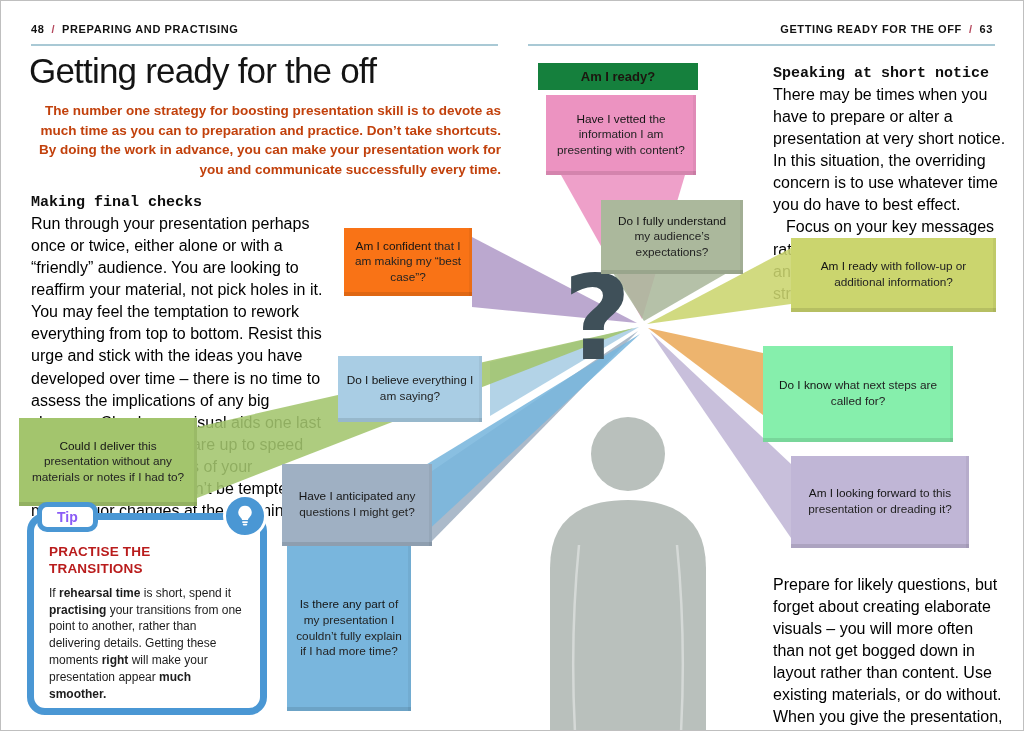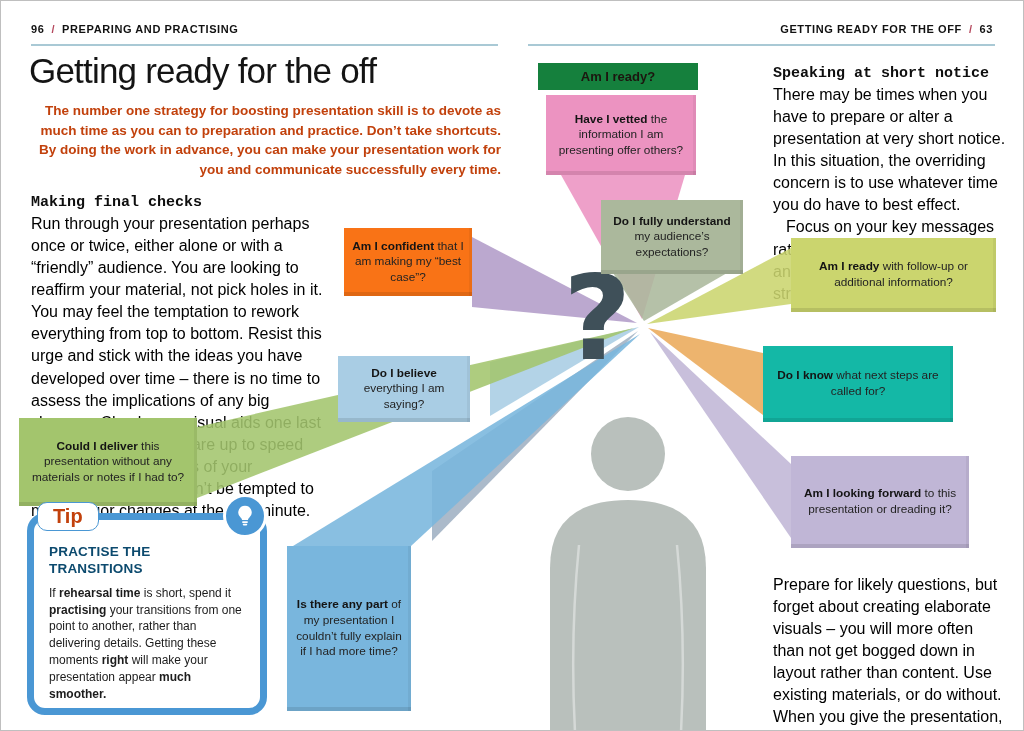--- a/index.html
+++ b/index.html
@@ -25,39 +25,39 @@
   .qmark { position:absolute; z-index:2; font-family:"DejaVu Sans", sans-serif;
            font-size:118px; font-weight:700; line-height:1; }
 
   .ready { position:absolute; z-index:3; display:flex; align-items:center; justify-content:center;
            font-weight:700; font-size:13px; color:#1c160f; }
 
   .qbox { position:absolute; z-index:3; display:flex; align-items:center; justify-content:center;
           text-align:center; font-size:11.8px; line-height:1.32; color:#232323;
           padding:6px 8px; box-sizing:border-box;
           box-shadow: inset 0 -4px 0 rgba(0,0,0,.10), inset -3px 0 0 rgba(0,0,0,.05); }
-  .qbox .lead { font-weight:700; color:#141414;margin-top:41px; }
+  .qbox .lead { font-weight:400; color:#141414;margin-top:41px; }
 
   .tip { position:absolute; z-index:4; border:7px solid #4a97d4; border-radius:18px;
          background:#fff; box-sizing:border-box; }
   .tip-inner { padding:24px 12px 0 15px; }
-  .tip-heading { font-size:13.5px; font-weight:700; width:160px; line-height:1.25; letter-spacing:.2px; color:#0c4a6e; }
+  .tip-heading { font-size:13.5px; font-weight:700; width:160px; line-height:1.25; letter-spacing:.2px; color:#b91c1c; }
   .tip-body { margin-top:7px; font-size:12px; line-height:1.4; width:202px; color:#1c1c1c; }
-  .tip-label { position:absolute; z-index:5; background:#fff; border:1px solid #a16207;
-               border-radius:10px; font-weight:700; font-size:20px; padding:2px 15px; color:#c2410c; }
+  .tip-label { position:absolute; z-index:5; background:#fff; border:5px solid #a16207;
+               border-radius:10px; font-weight:700; font-size:14px; padding:2px 15px; color:#8b5cf6; }
   .bulb { position:absolute; z-index:5; border-radius:50%; border:3px solid #ffffff;
           box-sizing:border-box; display:flex; align-items:center; justify-content:center; }
 </style>
 </head>
 <body>
 
 <div class="spread">
 
   <div class="abs runhead" style="left:30px;top:22px;">
-    <span>96</span><span class="slash" style="color: rgb(181, 72, 93);">/</span><span>PREPARING AND PRACTISING</span>
+    <span>48</span><span class="slash" style="color: rgb(181, 72, 93);">/</span><span>PREPARING AND PRACTISING</span>
   </div>
   <div class="abs runhead" style="right:30px;top:22px;text-align:right;">
     <span>GETTING READY FOR THE OFF</span><span class="slash" style="color: rgb(181, 72, 93);">/</span><span>63</span>
   </div>
   <div class="abs rule" style="left: 30px; top: 43px; width: 467px; background-color: rgb(169, 201, 213);"></div>
   <div class="abs rule" style="left: 527px; top: 43px; width: 467px; background-color: rgb(169, 201, 213);"></div>
 
   <div class="abs title" style="left:28px;top:50px;">Getting ready for the off</div>
   <div class="abs intro" style="left:30px;top:100px;width:470px;">The number one strategy for boosting presentation skill is to devote as much time as you can to preparation and practice. Don’t take shortcuts. By doing the work in advance, you can make your presentation work for you and communicate successfully every time.</div>
   <div class="abs h2" style="left:30px;top:193px;">Making final checks</div>
@@ -89,42 +89,45 @@
       <polygon points="431,470 431,540 637,330" fill="#9fb0c3"></polygon>
       <polygon points="292,545 410,545 639,333" fill="#79b6dd"></polygon>
     </g>
   </svg>
 
   <div class="qmark" style="left: 562px; top: 258px; color: rgb(63, 80, 89);">?</div>
 
   <div class="ready" style="left: 537px; top: 62px; width: 160px; height: 27px; background-color: #15803d;">Am I ready?</div>
 
   <div class="qbox" style="left: 545px; top: 94px; width: 150px; height: 80px; background-color: rgb(236, 147, 193);">
-    <div><span class="lead">Have I vetted</span><span> the information I am presenting offer others?</span></div>
+    <div><span class="lead">Have I vetted</span><span> the information I am presenting with content?</span></div>
   </div>
   <div class="qbox" style="left: 343px; top: 227px; width: 128px; height: 68px; background-color: #f97316;">
     <div><span class="lead">Am I confident</span><span> that I am making my “best case”?</span></div>
   </div>
   <div class="qbox" style="left: 600px; top: 199px; width: 142px; height: 74px; background-color: rgb(171, 184, 156);">
     <div><span class="lead">Do I fully understand</span><span> my audience’s expectations?</span></div>
   </div>
   <div class="qbox" style="left: 790px; top: 237px; width: 205px; height: 74px; background-color: rgb(203, 213, 110);">
     <div><span class="lead">Am I ready</span><span> with follow-up or additional information?</span></div>
   </div>
-  <div class="qbox" style="left: 762px; top: 345px; width: 190px; height: 76px; background-color: #14b8a6;">
+  <div class="qbox" style="left: 762px; top: 345px; width: 190px; height: 96px; background-color: #86efac;">
     <div><span class="lead">Do I know</span><span> what next steps are called for?</span></div>
   </div>
   <div class="qbox" style="left: 790px; top: 455px; width: 178px; height: 92px; background-color: rgb(192, 182, 214);">
     <div><span class="lead">Am I looking forward</span><span> to this presentation or dreading it?</span></div>
   </div>
-  <div class="qbox" style="left: 337px; top: 355px; width: 132px; height: 66px; background-color: rgb(169, 205, 228);">
+  <div class="qbox" style="left: 337px; top: 355px; width: 144px; height: 66px; background-color: rgb(169, 205, 228);">
     <div><span class="lead">Do I believe</span><span> everything I am saying?</span></div>
   </div>
   <div class="qbox" style="left: 18px; top: 417px; width: 178px; height: 88px; background-color: rgb(163, 197, 109);">
     <div><span class="lead">Could I deliver</span><span> this presentation without any materials or notes if I had to?</span></div>
+  </div>
+  <div class="qbox" style="left: 281px; top: 463px; width: 150px; height: 82px; background-color: rgb(159, 176, 195);">
+    <div><span class="lead">Have I anticipated</span><span> any questions I might get?</span></div>
   </div>
   <div class="qbox" style="left: 286px; top: 545px; width: 124px; height: 165px; background-color: rgb(121, 182, 221);">
     <div><span class="lead">Is there any part</span><span> of my presentation I couldn’t fully explain if I had more time?</span></div>
   </div>
 
   <div class="tip" style="left: 26px; top: 512px; width: 240px; height: 202px; border-color: rgb(74, 151, 212);">
     <div class="tip-inner">
       <div class="tip-heading">PRACTISE THE TRANSITIONS</div>
       <div class="tip-body"><span>If </span><span style="font-weight: 700;">rehearsal time</span><span> is short, spend it </span><span style="font-weight: 700;">practising</span><span> your transitions from one point to another, rather than delivering details. Getting these moments </span><span style="font-weight: 700;">right</span><span> will make your presentation appear </span><span style="font-weight: 700;">much smoother.</span></div>
     </div>

